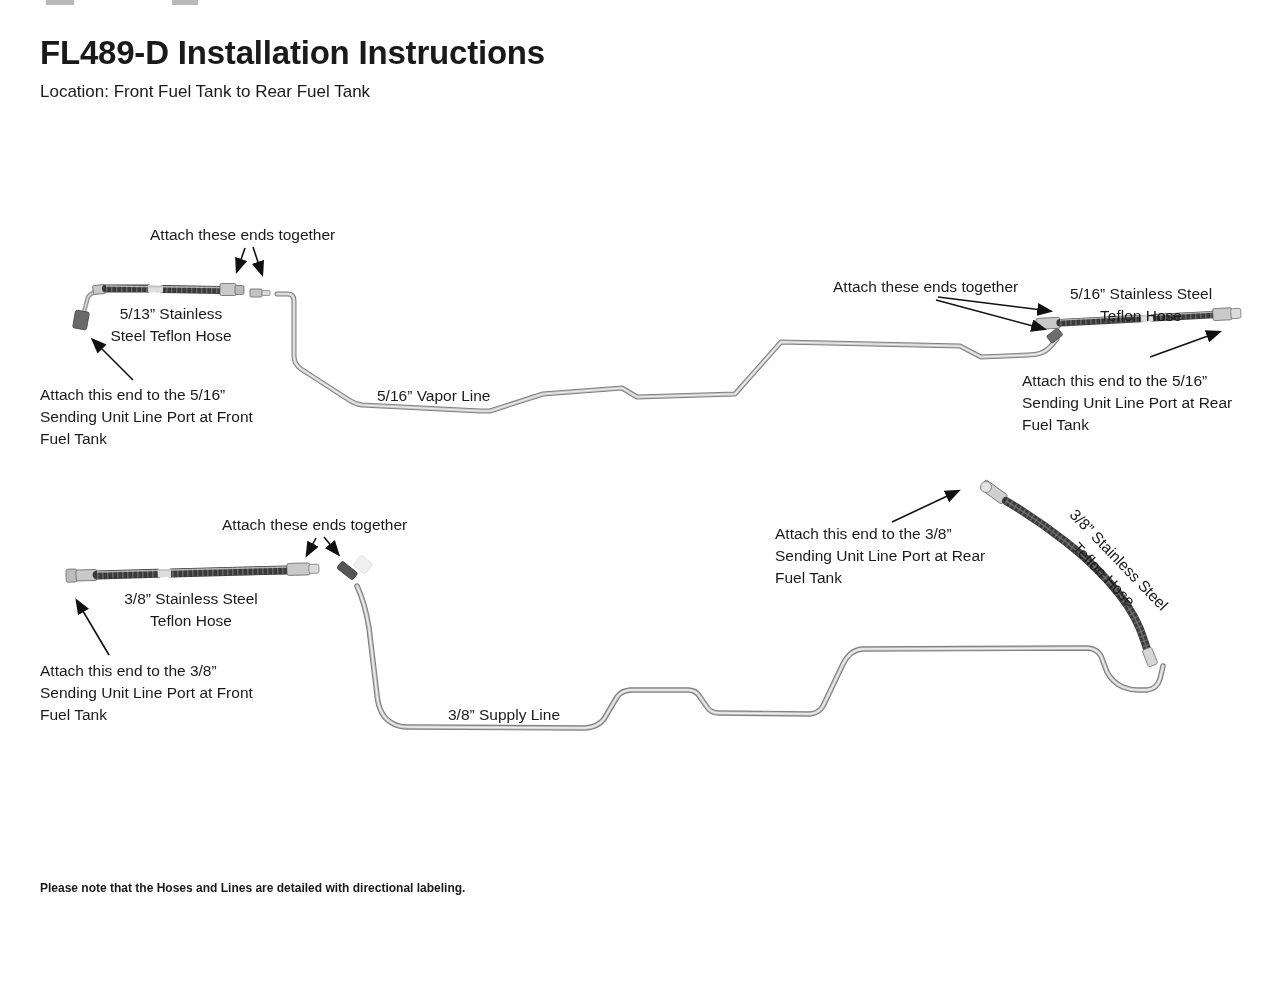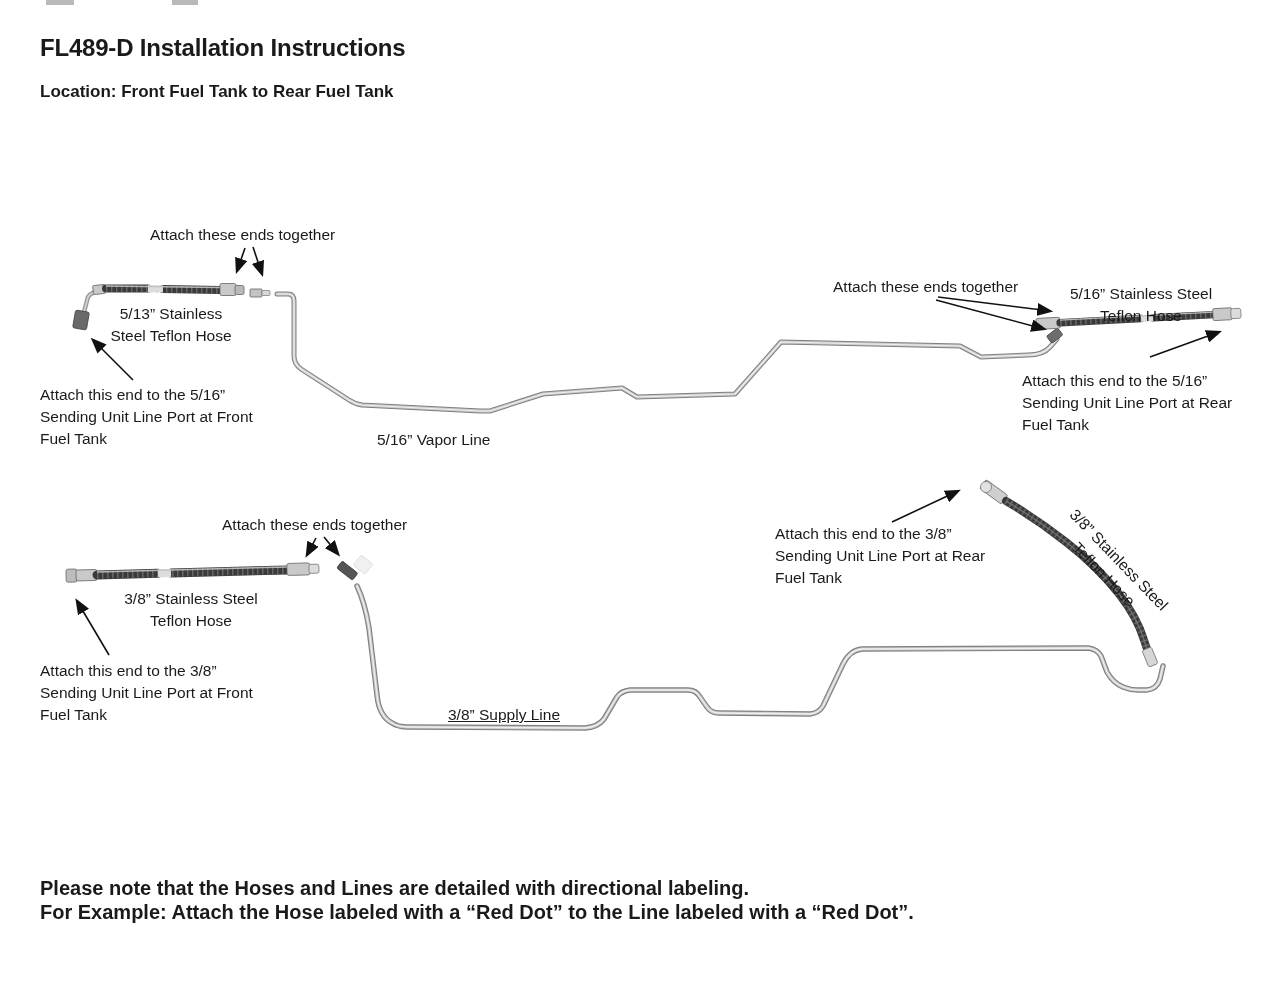--- a/index.html
+++ b/index.html
@@ -1,26 +1,26 @@
 <!DOCTYPE html>
 <html><head>
 <meta charset="utf-8">
 <style>
   html,body{margin:0;padding:0;background:#ffffff;}
   #canvas{
     position:relative;width:1280px;height:989px;background:#ffffff;overflow:hidden;
     font-family:"Liberation Sans",sans-serif;color:#1a1a1a;
   }
   .abs{position:absolute;}
-  .title{font-size:24px;font-weight:bold;letter-spacing:-0.2px;}
-  .subhead{font-size:17px;font-weight:bold;}
+  .title{font-size:33px;font-weight:bold;letter-spacing:-0.2px;}
+  .subhead{font-size:17px;font-weight:normal;}
   .lbl{font-size:15.5px;line-height:22px;white-space:nowrap;}
   .lbl-center{text-align:center;}
   .note{font-size:15.5px;line-height:22px;white-space:nowrap;}
-  .footnote{font-size:20px;font-weight:bold;line-height:24px;white-space:nowrap;}
+  .footnote{font-size:12px;font-weight:bold;line-height:24px;white-space:nowrap;}
   .rot{transform:rotate(46deg);}
   svg{position:absolute;left:0;top:0;}
   .topbar{position:absolute;height:5px;background:#b9b9b9;top:0;}
 </style>
 </head>
 <body>
 
 <div id="canvas">
 
   <div class="topbar" style="left:46px;width:28px;"></div>
@@ -122,21 +122,21 @@
     <div>5/13” Stainless</div>
     <div>Steel Teflon Hose</div>
   </div>
 
   <div class="abs note" style="left:40px;top:384px;">
     <div>Attach this end to the 5/16”</div>
     <div>Sending Unit Line Port at Front</div>
     <div>Fuel Tank</div>
   </div>
 
-  <div class="abs lbl" style="left:377px;top:385px;margin-top:44px;">5/16” Vapor Line</div>
+  <div class="abs lbl" style="left:377px;top:385px;">5/16” Vapor Line</div>
 
   <div class="abs lbl" style="left:833px;top:276px;">Attach these ends together</div>
 
   <div class="abs lbl lbl-center" style="left:1062px;top:283px;width:158px;">
     <div>5/16” Stainless Steel</div>
     <div>Teflon Hose</div>
   </div>
 
   <div class="abs note" style="left:1022px;top:370px;">
     <div>Attach this end to the 5/16”</div>
@@ -150,31 +150,30 @@
     <div>3/8” Stainless Steel</div>
     <div>Teflon Hose</div>
   </div>
 
   <div class="abs note" style="left:40px;top:660px;">
     <div>Attach this end to the 3/8”</div>
     <div>Sending Unit Line Port at Front</div>
     <div>Fuel Tank</div>
   </div>
 
-  <div class="abs lbl" style="left:448px;top:704px;text-decoration:underline;">3/8” Supply Line</div>
+  <div class="abs lbl" style="left:448px;top:704px;">3/8” Supply Line</div>
 
   <div class="abs note" style="left:775px;top:523px;">
     <div>Attach this end to the 3/8”</div>
     <div>Sending Unit Line Port at Rear</div>
     <div>Fuel Tank</div>
   </div>
 
   <div class="abs lbl lbl-center rot" style="left:1031px;top:546px;width:161px;line-height:21px;">
     <div>3/8” Stainless Steel</div>
     <div>Teflon Hose</div>
   </div>
 
   <div class="abs footnote" style="left:40px;top:876px;">
     <div>Please note that the Hoses and Lines are detailed with directional labeling.</div>
-    <div>For Example: Attach the Hose labeled with a “Red Dot” to the Line labeled with a “Red Dot”.</div>
   </div>
 
 </div>
 
 </body></html>

